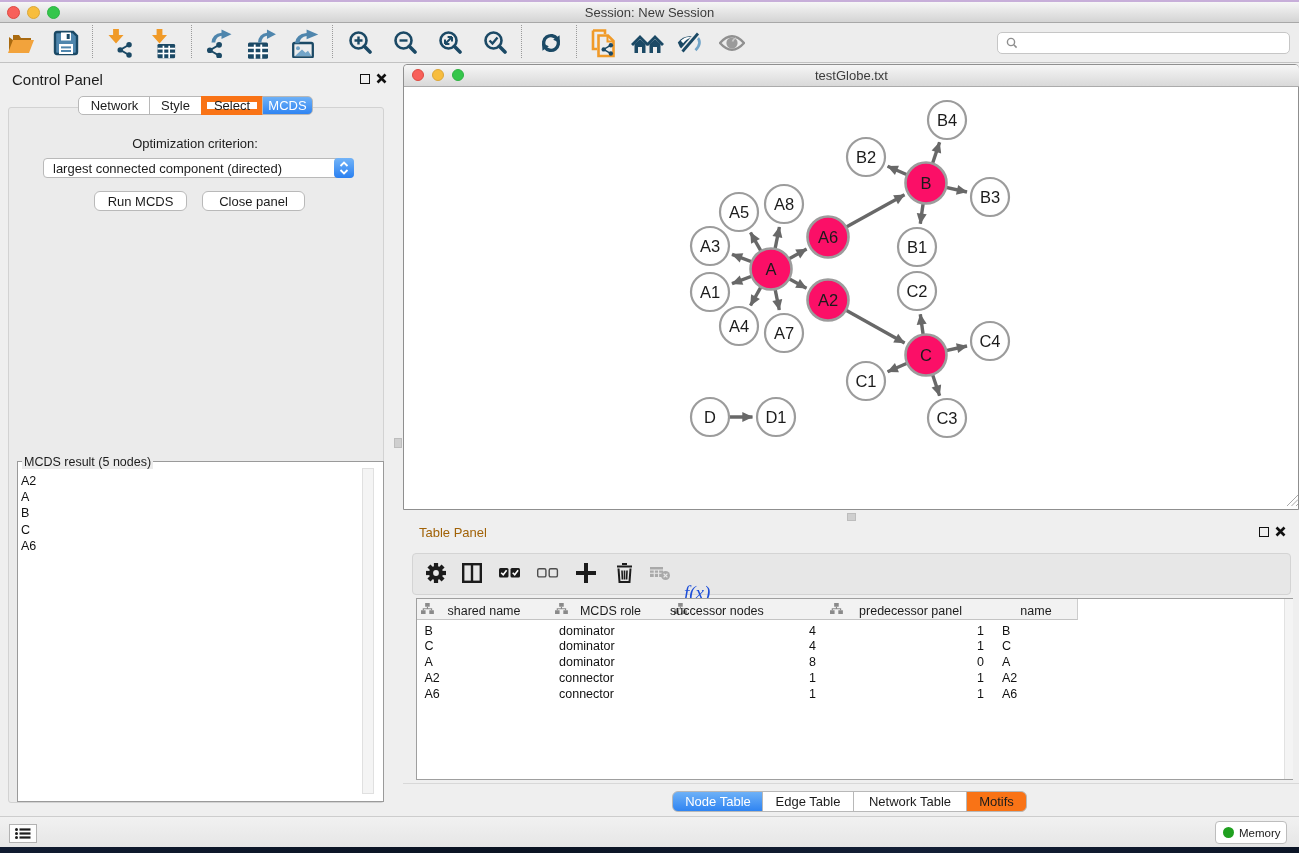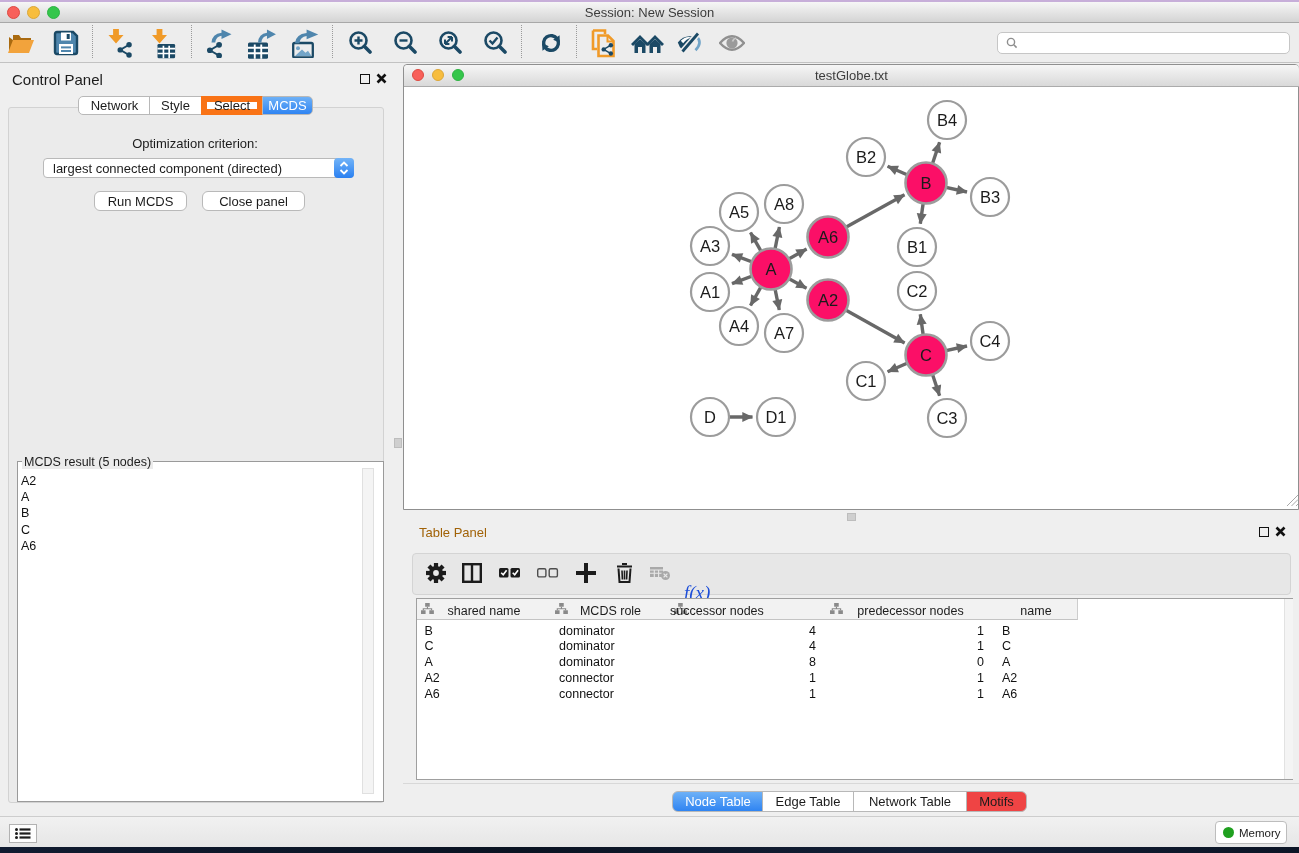--- a/index.html
+++ b/index.html
@@ -334,21 +334,21 @@
 <div style="position:absolute;left:670px;top:604px;width:156px;text-align:left;font-size:12.5px;color:#1c1c1c">successor nodes</div>
 <div style="position:absolute;left:826px;top:599px;width:169px;height:20px;background:#f2f2f2;border-right:1px solid #cdcdcd;border-bottom:1px solid #c4c4c4"></div>
 <svg style="position:absolute;left:829.5px;top:603px" width="13" height="11" viewBox="0 0 12.5 10.6">
     <g fill="#8a8a8a">
       <rect x="4" y="0" width="4.4" height="3.6"></rect>
       <rect x="0" y="7" width="4.4" height="3.6"></rect>
       <rect x="8" y="7" width="4.4" height="3.6"></rect>
       <path d="M6.2 3.6 V5.5 M2.2 7 V5.5 H10.2 V7" stroke="#8a8a8a" stroke-width="1.1" fill="none"></path>
     </g>
   </svg>
-<div style="position:absolute;left:826px;top:604px;width:169px;text-align:center;font-size:12.5px;color:#1c1c1c">predecessor nodes</div>
+<div style="position:absolute;left:826px;top:604px;width:169px;text-align:center;font-size:12.5px;color:#1c1c1c">predecessor panel</div>
 <div style="position:absolute;left:995px;top:599px;width:82px;height:20px;background:#f2f2f2;border-right:1px solid #cdcdcd;border-bottom:1px solid #c4c4c4"></div>
 <div style="position:absolute;left:995px;top:604px;width:82px;text-align:center;font-size:12.5px;color:#1c1c1c">name</div>
 <div style="position:absolute;left:424.5px;top:623.5px;font-size:12.5px;color:#111">B</div>
 <div style="position:absolute;left:559px;top:623.5px;font-size:12.5px;color:#111">dominator</div>
 <div style="position:absolute;left:700px;top:623.5px;width:116px;text-align:right;font-size:12.5px;color:#111">4</div>
 <div style="position:absolute;left:860px;top:623.5px;width:124px;text-align:right;font-size:12.5px;color:#111">1</div>
 <div style="position:absolute;left:1002px;top:623.5px;font-size:12.5px;color:#111">B</div>
 <div style="position:absolute;left:424.5px;top:639.3px;font-size:12.5px;color:#111">C</div>
 <div style="position:absolute;left:559px;top:639.3px;font-size:12.5px;color:#111">dominator</div>
 <div style="position:absolute;left:700px;top:639.3px;width:116px;text-align:right;font-size:12.5px;color:#111">4</div>
@@ -367,21 +367,21 @@
 <div style="position:absolute;left:424.5px;top:686.7px;font-size:12.5px;color:#111">A6</div>
 <div style="position:absolute;left:559px;top:686.7px;font-size:12.5px;color:#111">connector</div>
 <div style="position:absolute;left:700px;top:686.7px;width:116px;text-align:right;font-size:12.5px;color:#111">1</div>
 <div style="position:absolute;left:860px;top:686.7px;width:124px;text-align:right;font-size:12.5px;color:#111">1</div>
 <div style="position:absolute;left:1002px;top:686.7px;font-size:12.5px;color:#111">A6</div>
 <div style="position:absolute;left:1284px;top:599px;width:8px;height:180px;background:#f4f4f4;border-left:1px solid #e2e2e2"></div>
 <div style="position:absolute;left:403px;top:783px;width:896px;height:1px;background:#d8d8d8"></div>
 <div style="position:absolute;left:672px;top:791px;width:92px;height:21px;background:linear-gradient(#6eb1f7,#2f84f2);border:1px solid #b8b8b8;border-radius:6px 0px 0px 6px;margin-left:0px;box-sizing:border-box;display:flex;align-items:center;justify-content:center;font-size:13px;color:#fff">Node Table</div>
 <div style="position:absolute;left:763px;top:791px;width:92px;height:21px;background:#fff;border:1px solid #b8b8b8;border-radius:0px 0px 0px 0px;margin-left:-1px;box-sizing:border-box;display:flex;align-items:center;justify-content:center;font-size:13px;color:#1c1c1c">Edge Table</div>
 <div style="position:absolute;left:854px;top:791px;width:114px;height:21px;background:#fff;border:1px solid #b8b8b8;border-radius:0px 0px 0px 0px;margin-left:-1px;box-sizing:border-box;display:flex;align-items:center;justify-content:center;font-size:13px;color:#1c1c1c">Network Table</div>
-<div style="position:absolute;left:967px;top:791px;width:61px;height:21px;background:#ef4444;border:1px solid #b8b8b8;border-radius:0px 6px 6px 0px;margin-left:-1px;box-sizing:border-box;display:flex;align-items:center;justify-content:center;font-size:13px;color:#1c1c1c">Motifs</div>
+<div style="position:absolute;left:967px;top:791px;width:61px;height:21px;background:#f97316;border:1px solid #b8b8b8;border-radius:0px 6px 6px 0px;margin-left:-1px;box-sizing:border-box;display:flex;align-items:center;justify-content:center;font-size:13px;color:#1c1c1c">Motifs</div>
 
 <div style="position:absolute;left:0;top:816px;width:1299px;height:31px;background:linear-gradient(#f1f1f1,#e6e6e6);border-top:1px solid #cdcdcd;box-sizing:border-box"></div>
 <div style="position:absolute;left:9px;top:824px;width:28px;height:19px;background:#fdfdfd;border:1px solid #b2b2b2;box-sizing:border-box"></div>
 <svg style="position:absolute;left:15px;top:828px" width="16" height="11" viewBox="0 0 16 11">
     <g fill="#1c1c1c">
       <circle cx="1.5" cy="1.5" r="1.5"></circle>
       <circle cx="1.5" cy="5.5" r="1.5"></circle>
       <circle cx="1.5" cy="9.5" r="1.5"></circle>
       <rect x="4.5" y="0.4" width="11" height="2.2"></rect>
       <rect x="4.5" y="4.4" width="11" height="2.2"></rect>

